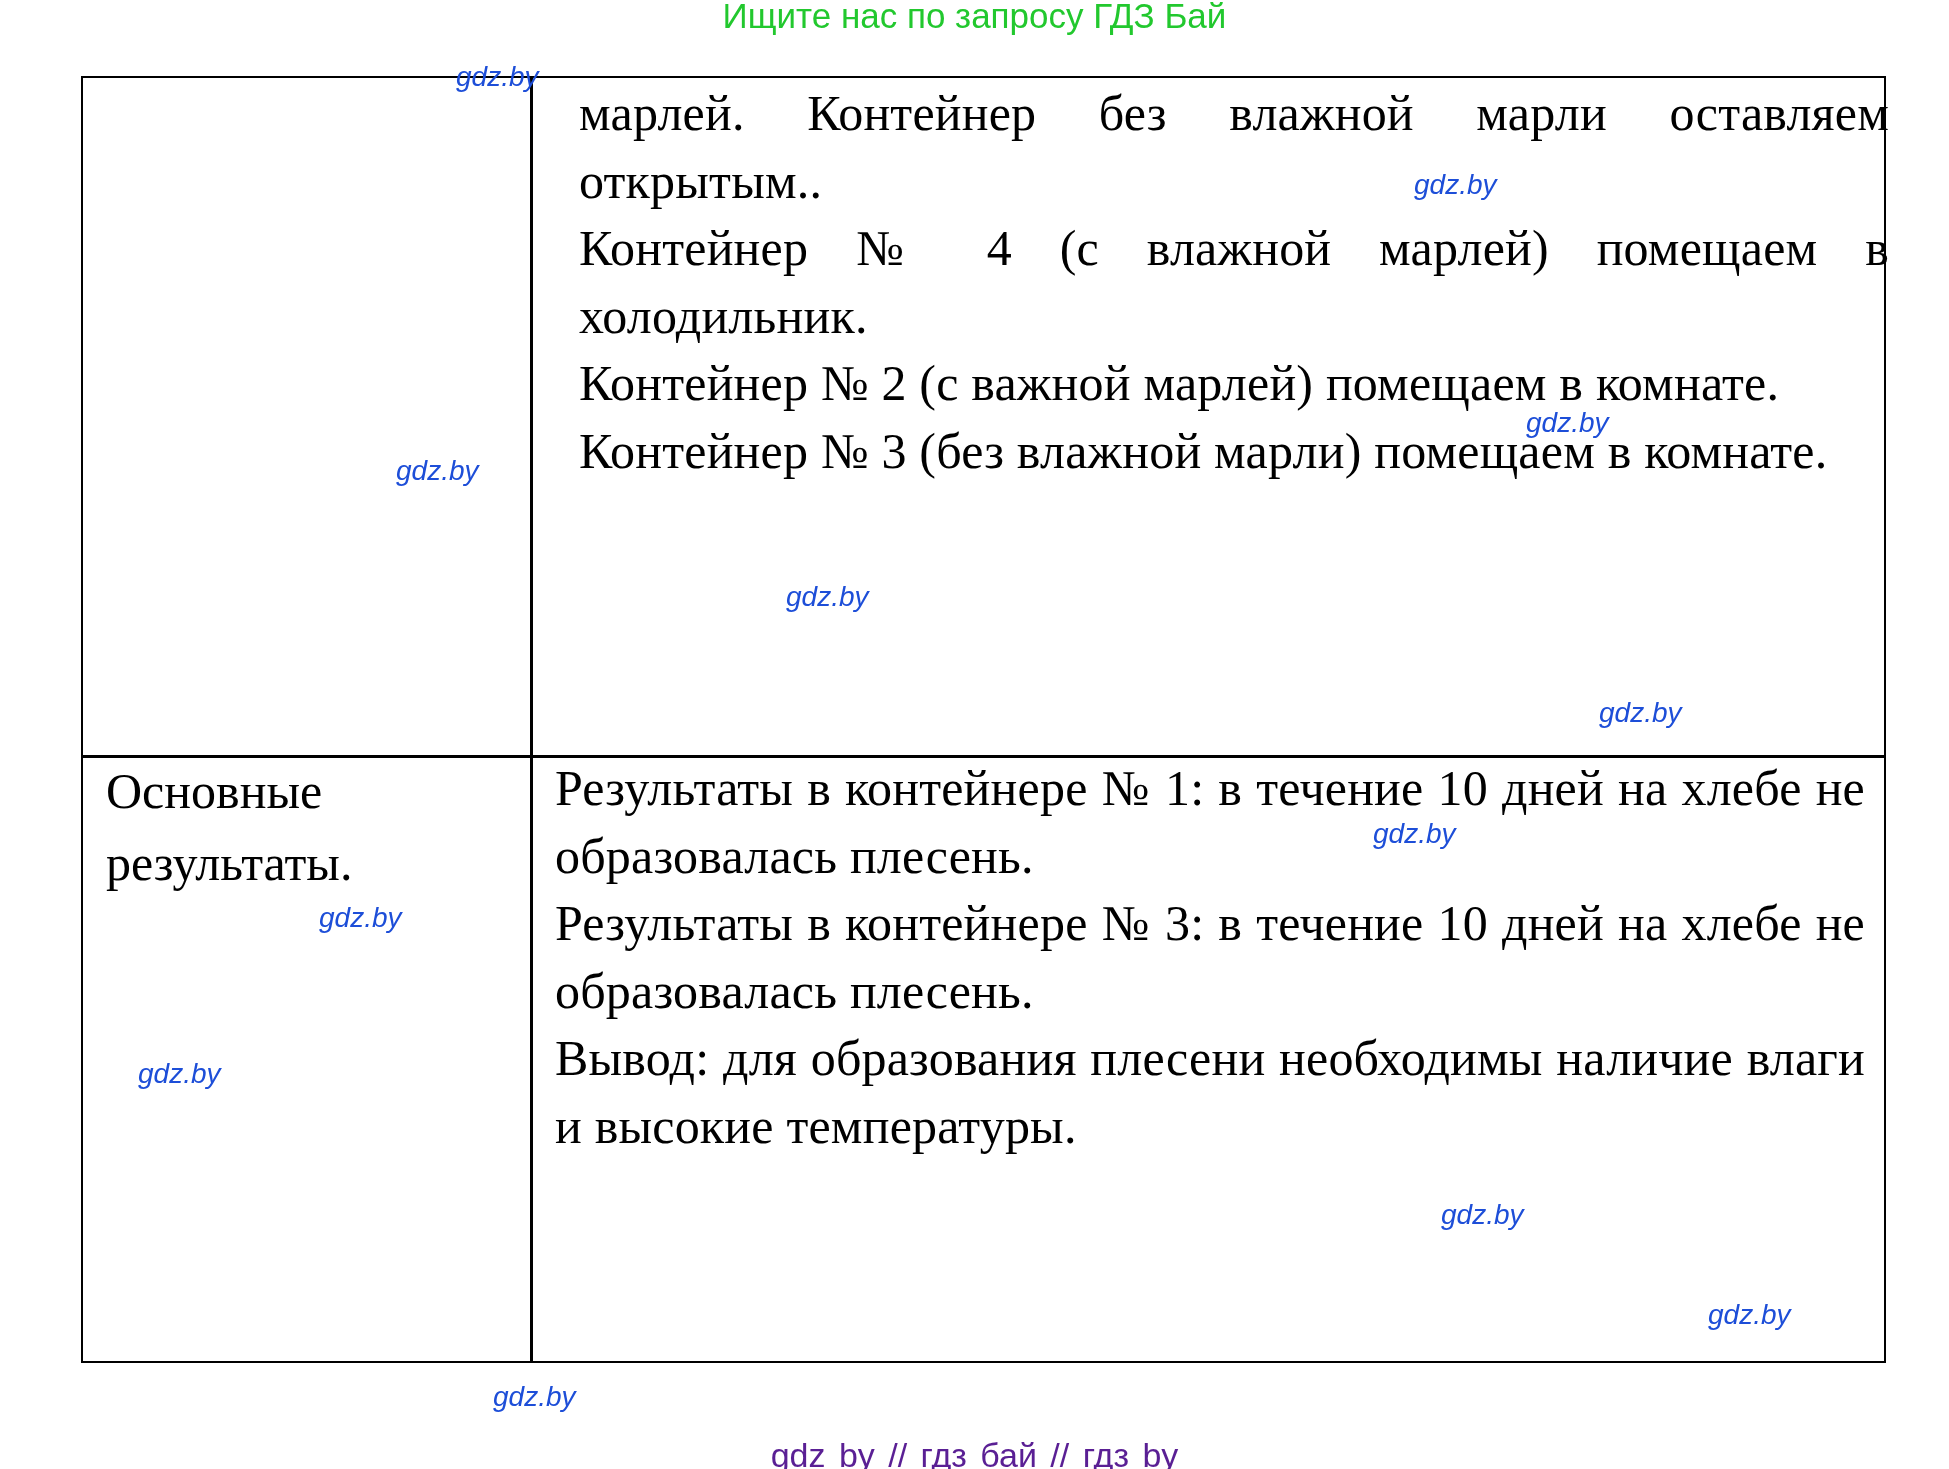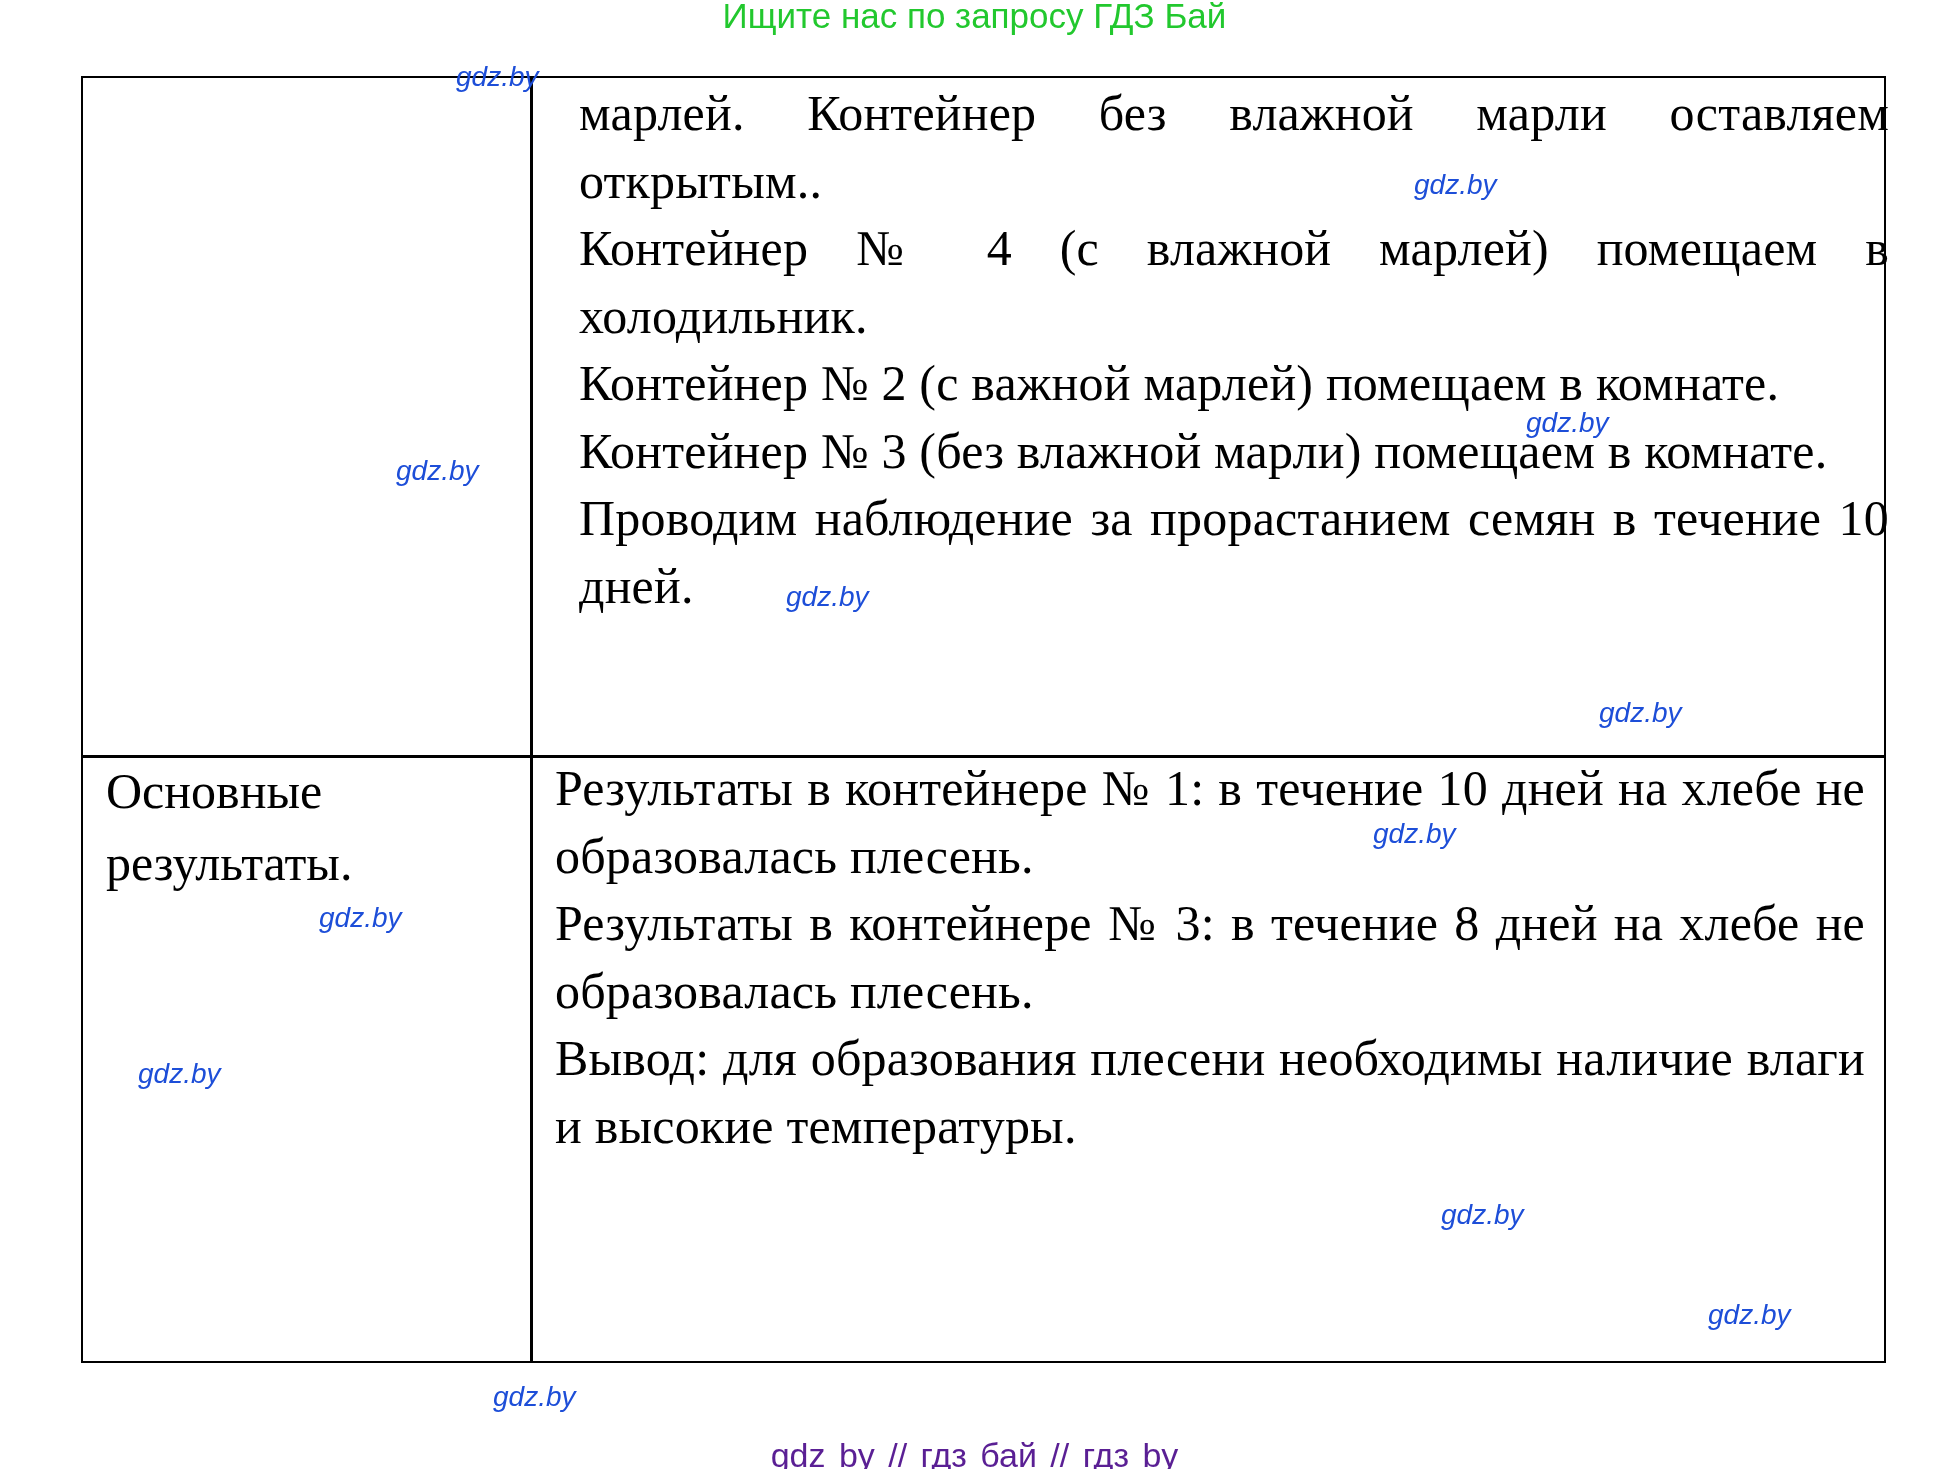--- a/index.html
+++ b/index.html
@@ -112,30 +112,29 @@
 
 <div class="table">
   <div class="col-divider"></div>
   <div class="row-divider"></div>
 
   <div class="cell cell-right-top">
     <p class="para">марлей. Контейнер без влажной марли оставляем открытым..</p>
     <p class="para">Контейнер № 4 (с влажной марлей) помещаем в холодильник.</p>
     <p class="para">Контейнер № 2 (с важной марлей) помещаем в комнате.</p>
     <p class="para">Контейнер № 3 (без влажной марли) помещаем в комнате.</p>
-    <p class="para">Проводим наблюдение за прорастанием семян в течение 10 дней.</p>
   </div>
 
   <div class="cell cell-left-bottom">
     <p class="label">Основные результаты.</p>
   </div>
 
   <div class="cell cell-right-bottom">
     <p class="para">Результаты в контейнере № 1: в течение 10 дней на хлебе не образовалась плесень.</p>
-    <p class="para">Результаты в контейнере № 3: в течение 8 дней на хлебе не образовалась плесень.</p>
+    <p class="para">Результаты в контейнере № 3: в течение 10 дней на хлебе не образовалась плесень.</p>
     <p class="para">Вывод: для образования плесени необходимы наличие влаги и высокие температуры.</p>
   </div>
 </div>
 
 <div id="watermarks">
   <span class="wm" style="left: 456px; top: 62px;">gdz.by</span>
   <span class="wm" style="left: 1414px; top: 170px;">gdz.by</span>
   <span class="wm" style="left: 1526px; top: 408px;">gdz.by</span>
   <span class="wm" style="left: 396px; top: 456px;">gdz.by</span>
   <span class="wm" style="left: 786px; top: 582px;">gdz.by</span>

